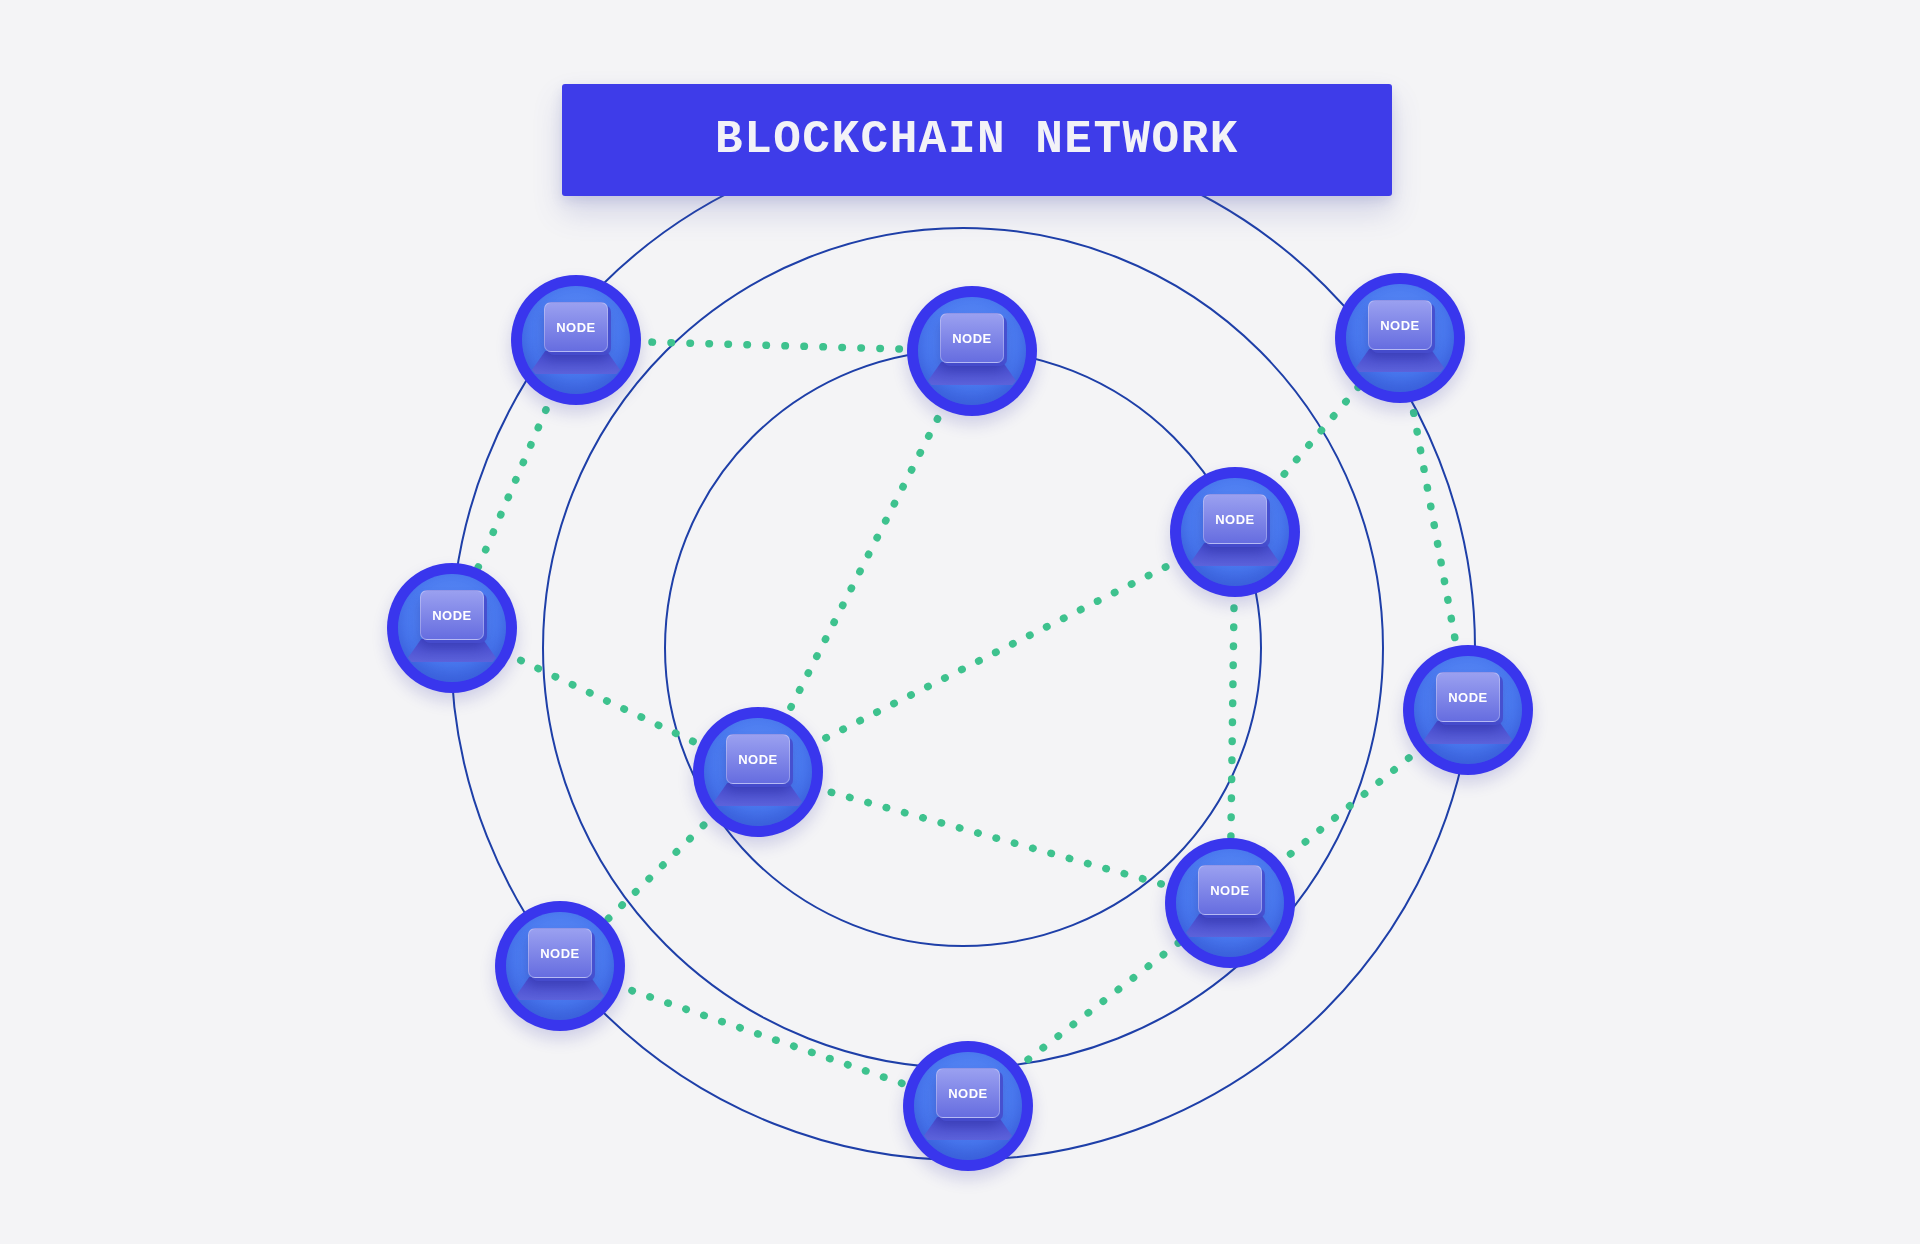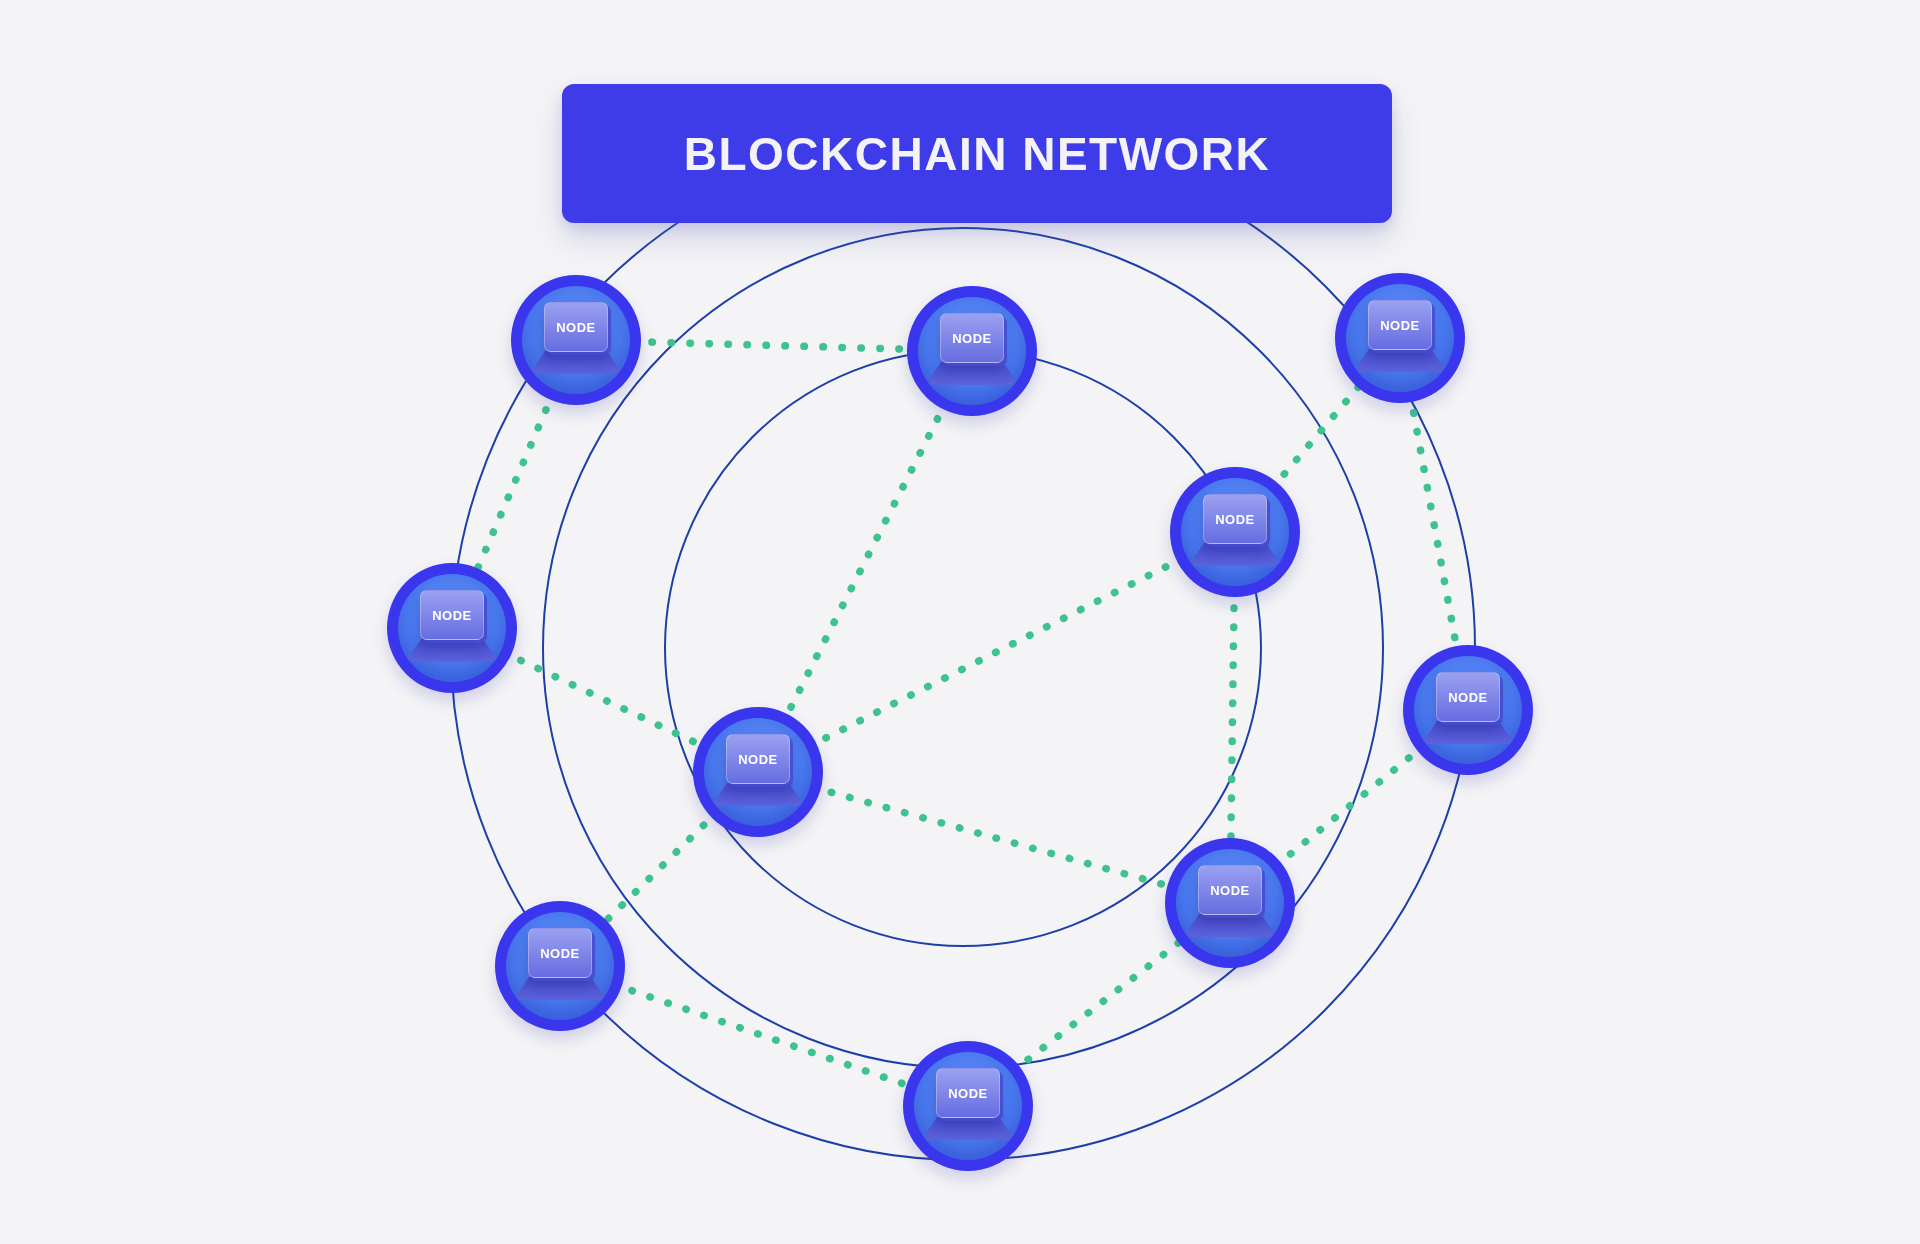--- a/index.html
+++ b/index.html
@@ -35,28 +35,29 @@
     stroke-linecap: round;
     stroke-dasharray: 0.5 18.5;
     fill: none;
   }
   
   .banner {
     position: absolute;
     left: 562px;
     top: 84px;
     width: 830px;
-    height: 139px;
+    height: 112px;
     background: var(--banner, #3e3ce9);
-    border-radius: 12px;
+    border-radius: 3px;
     display: flex;
     align-items: center;
     justify-content: center;
     box-shadow: 0 16px 30px rgba(80, 85, 170, 0.20), 0 5px 12px rgba(80, 85, 170, 0.14);
     z-index: 30;
+    font-family: Liberation Mono, monospace;
   }
   .banner .title {
     color: var(--banner-text, #f2f2f7);
     font-size: 46px;
     font-weight: 700;
     letter-spacing: 1.5px;
     white-space: nowrap;
   }
   
   .node {

